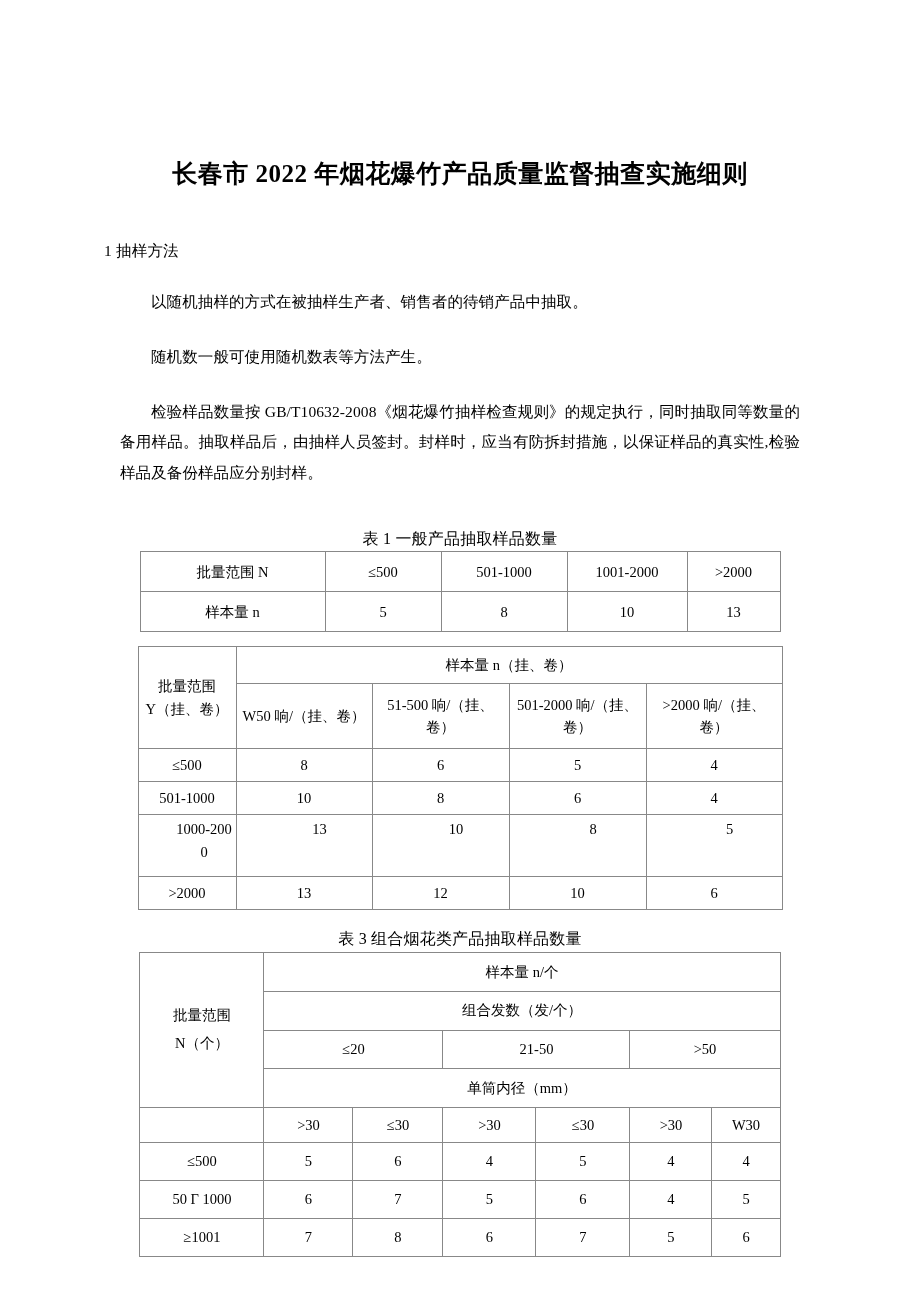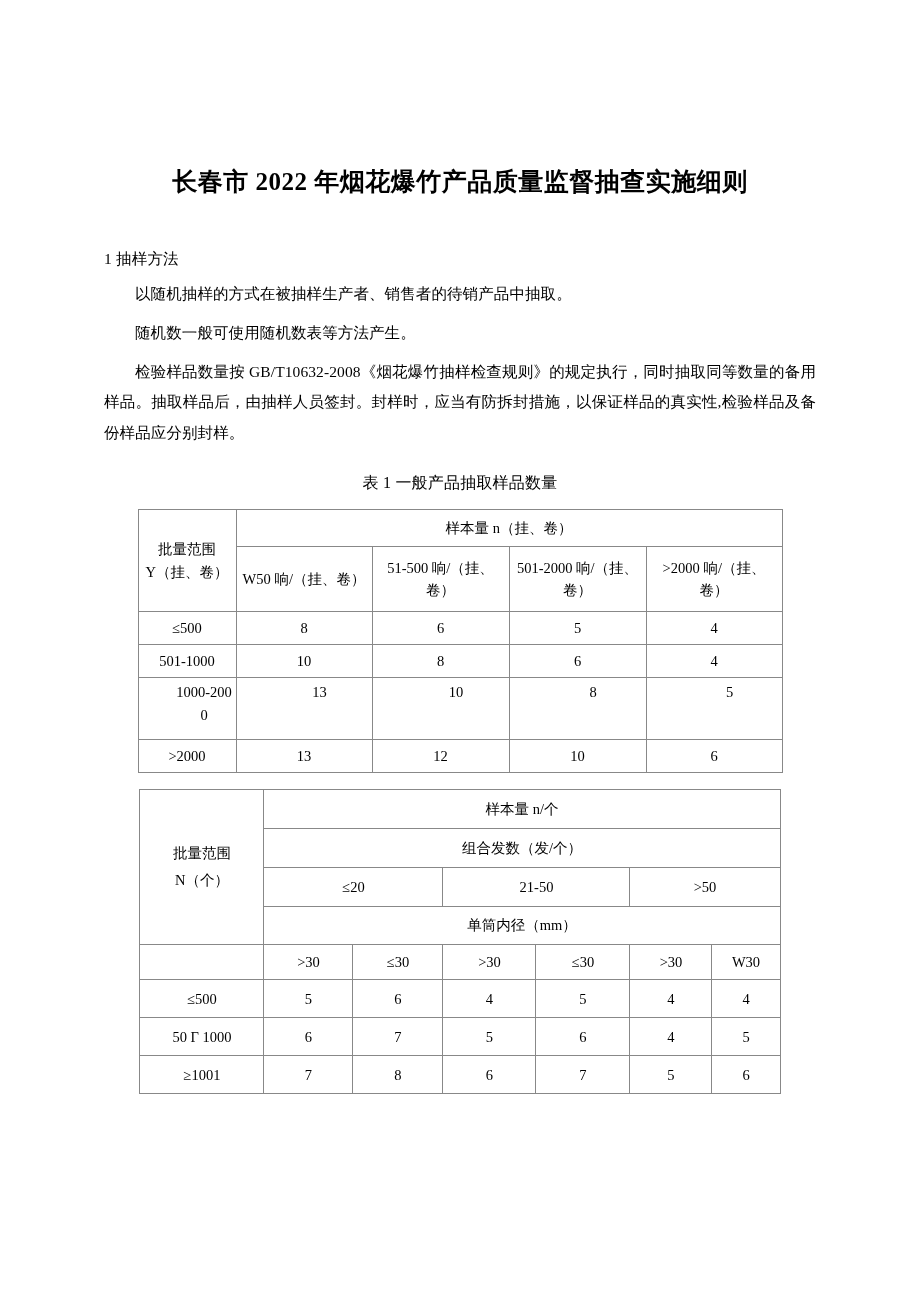--- a/index.html
+++ b/index.html
@@ -21,21 +21,21 @@
     left: 0;
     top: 0;
     width: 920px;
     height: 1301px;
     padding: 0;
     box-sizing: border-box;
   }
   .content {
     position: absolute;
     left: 104px;
-    top: 8px;
+    top: 0;
     width: 712px;
   }
 
   
   .doc-title {
     font-size: 25px;
     font-weight: bold;
     text-align: center;
     letter-spacing: 0.5px;
     margin: 0;
@@ -47,21 +47,21 @@
   
   .section-heading {
     font-size: 15.5px;
     margin: 0;
     padding-top: 48px;
     line-height: 1.5;
     letter-spacing: 0.2px;
   }
   p.body-para {
     font-size: 15.5px;
-    margin: 0;
+    margin: 16px;
     padding-top: 13px;
     line-height: 1.95;
     text-indent: 2em;
     text-align: justify;
     letter-spacing: 0.1px;
   }
   p.body-para.tight {
     padding-top: 9px;
   }
 
@@ -137,20 +137,34 @@
       <div class="table-caption">表 1 一般产品抽取样品数量</div>
       <table class="doc-table t1">
         <colgroup>
           <col style="width:185px">
             <col style="width:116px">
             <col style="width:126px">
             <col style="width:120px">
             <col style="width:93px">
         </colgroup>
         <tbody>
+          <tr>
+            <td>批量范围 N</td>
+            <td>≤500</td>
+            <td>501-1000</td>
+            <td>1001-2000</td>
+            <td>&gt;2000</td>
+          </tr>
+          <tr>
+            <td>样本量 n</td>
+            <td>5</td>
+            <td>8</td>
+            <td>10</td>
+            <td>13</td>
+          </tr>
         </tbody>
       </table>
     </div>
 
     <div class="table-block" style="padding-top:14px;">
       <table class="doc-table t2">
         <colgroup>
           <col style="width:98px">
             <col style="width:136px">
             <col style="width:137px">
@@ -201,20 +215,21 @@
             <td class="data">13</td>
             <td class="data">12</td>
             <td class="data">10</td>
             <td class="data">6</td>
           </tr>
         </tbody>
       </table>
     </div>
 
     <div class="table-block" style="padding-top:16px;">
+      <div class="table-caption">表 3 组合烟花类产品抽取样品数量</div>
       <table class="doc-table t3">
         <colgroup>
           <col style="width:124px">
             <col style="width:89px">
             <col style="width:90px">
             <col style="width:93px">
             <col style="width:94px">
             <col style="width:82px">
             <col style="width:68px">
         </colgroup>

